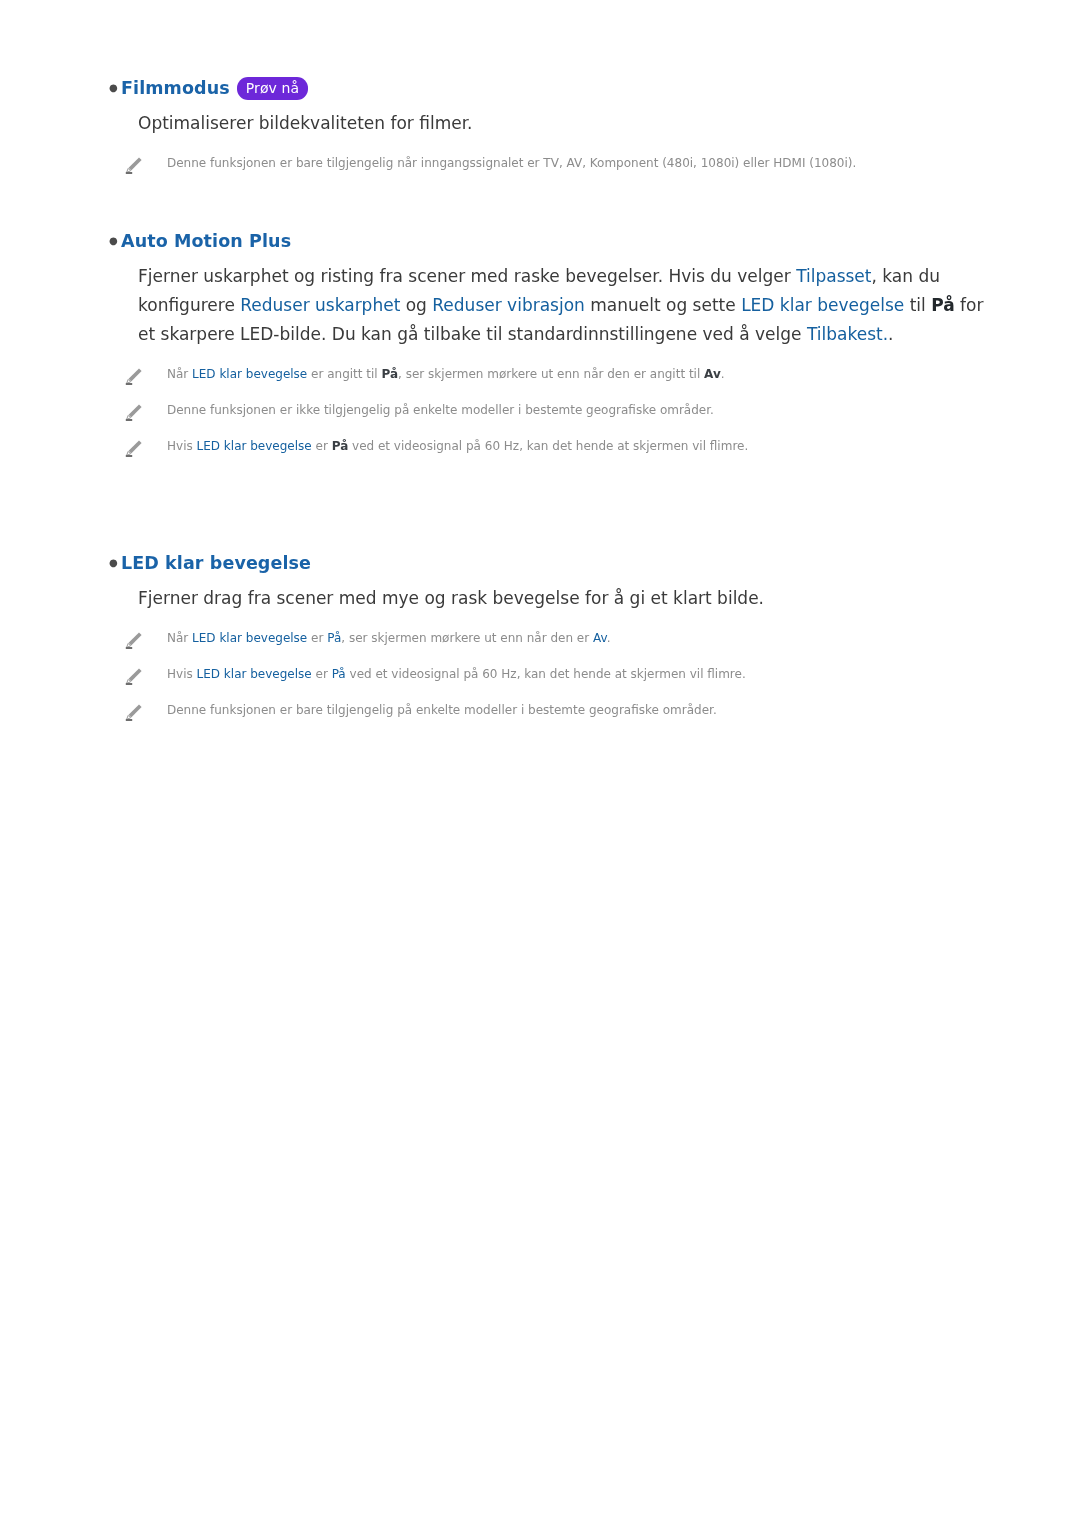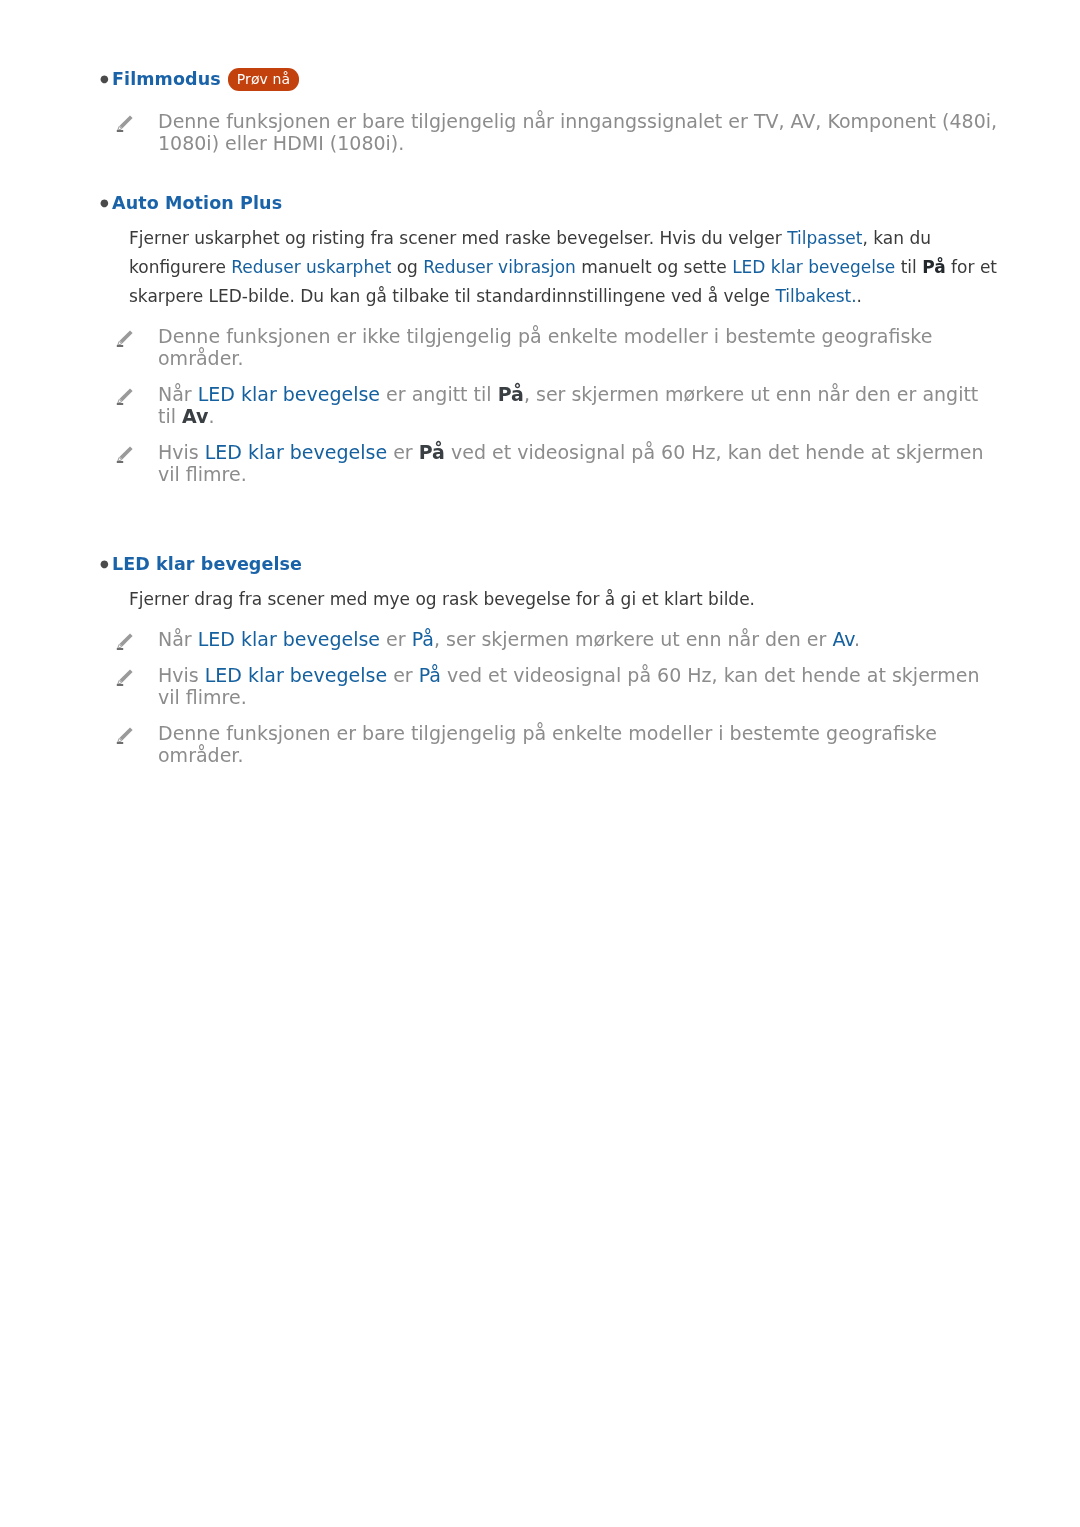--- a/index.html
+++ b/index.html
@@ -17,21 +17,21 @@
   .page {
     position: relative;
     width: 1080px;
     height: 1527px;
     box-sizing: border-box;
     padding: 60px 78px 0 78px;
   }
 
   
   .section {
-    margin: 4px;
+    margin: 13px;
   }
   .bullet-row {
     display: flex;
     align-items: flex-start;
     margin: 0 0 4px 0;
     padding: 0;
   }
   .bullet-dot {
     width: 30px;
     flex: 0 0 30px;
@@ -53,21 +53,21 @@
     font-weight: bold;
     color: #1a63a8;
     letter-spacing: 0.1px;
     line-height: 30px;
     display: flex;
     align-items: center;
     gap: 7px;
   }
   .badge {
     display: inline-block;
-    background: #c2410c;
+    background: #6d28d9;
     color: #ffffff;
     font-size: 14px;
     font-weight: normal;
     line-height: 1;
     padding: 4px 9px 5px 9px;
     border-radius: 11px;
     position: relative;
     top: 0px;
     white-space: nowrap;
   }
@@ -99,21 +99,21 @@
   }
   .note-icon {
     flex: 0 0 44px;
     width: 44px;
     height: 22px;
     position: relative;
     top: 2px;
   }
   .note-icon svg { display: block; }
   .note-text {
-    font-size: 19px;
+    font-size: 12px;
     line-height: 22px;
     color: #8c8c8c;
     flex: 1;
   }
   .note-text b.blue {
     color: #15609f;
   }
   .note-text b.dark {
     color: #3a3f44;
   }
@@ -127,20 +127,21 @@
 
   <div class="section">
     <div class="bullet-row">
       <span class="bullet-dot"></span>
       <span class="heading">
         <span>Filmmodus</span>
         <span class="badge">Prøv nå</span>
       </span>
     </div>
 
+    <p class="para">Optimaliserer bildekvaliteten for filmer.</p>
 
     <div class="note">
       <span class="note-icon">
         <svg width="22" height="22" viewBox="0 0 22 22">
           <polygon points="16.0,3.4 18.6,6.0 8.2,16.4 5.6,13.8" fill="#9a9a9a"></polygon>
           <polygon points="5.2,14.4 7.6,16.8 3.6,18.4" fill="#ffffff" stroke="#9a9a9a" stroke-width="1"></polygon>
           <rect x="2.8" y="18.0" width="6.4" height="2.0" fill="#6e6e6e"></rect>
         </svg>
       </span>
       <span class="note-text">Denne funksjonen er bare tilgjengelig når inngangssignalet er TV, AV, Komponent (480i, 1080i) eller HDMI (1080i).</span>
@@ -162,32 +163,32 @@
     <div class="notes-list">
 
       <div class="note">
         <span class="note-icon">
           <svg width="22" height="22" viewBox="0 0 22 22">
             <polygon points="16.0,3.4 18.6,6.0 8.2,16.4 5.6,13.8" fill="#9a9a9a"></polygon>
             <polygon points="5.2,14.4 7.6,16.8 3.6,18.4" fill="#ffffff" stroke="#9a9a9a" stroke-width="1"></polygon>
             <rect x="2.8" y="18.0" width="6.4" height="2.0" fill="#6e6e6e"></rect>
           </svg>
         </span>
+        <span class="note-text"><span>Når </span><b class="blue">LED klar bevegelse</b><span> er angitt til </span><b class="dark">På</b><span>, ser skjermen mørkere ut enn når den er angitt til </span><b class="dark">Av</b><span>.</span></span>
+      </div>
+
+      <div class="note">
+        <span class="note-icon">
+          <svg width="22" height="22" viewBox="0 0 22 22">
+            <polygon points="16.0,3.4 18.6,6.0 8.2,16.4 5.6,13.8" fill="#9a9a9a"></polygon>
+            <polygon points="5.2,14.4 7.6,16.8 3.6,18.4" fill="#ffffff" stroke="#9a9a9a" stroke-width="1"></polygon>
+            <rect x="2.8" y="18.0" width="6.4" height="2.0" fill="#6e6e6e"></rect>
+          </svg>
+        </span>
         <span class="note-text"><span>Denne funksjonen er ikke tilgjengelig på enkelte modeller i bestemte geografiske områder.</span></span>
-      </div>
-
-      <div class="note">
-        <span class="note-icon">
-          <svg width="22" height="22" viewBox="0 0 22 22">
-            <polygon points="16.0,3.4 18.6,6.0 8.2,16.4 5.6,13.8" fill="#9a9a9a"></polygon>
-            <polygon points="5.2,14.4 7.6,16.8 3.6,18.4" fill="#ffffff" stroke="#9a9a9a" stroke-width="1"></polygon>
-            <rect x="2.8" y="18.0" width="6.4" height="2.0" fill="#6e6e6e"></rect>
-          </svg>
-        </span>
-        <span class="note-text"><span>Når </span><b class="blue">LED klar bevegelse</b><span> er angitt til </span><b class="dark">På</b><span>, ser skjermen mørkere ut enn når den er angitt til </span><b class="dark">Av</b><span>.</span></span>
       </div>
 
       <div class="note">
         <span class="note-icon">
           <svg width="22" height="22" viewBox="0 0 22 22">
             <polygon points="16.0,3.4 18.6,6.0 8.2,16.4 5.6,13.8" fill="#9a9a9a"></polygon>
             <polygon points="5.2,14.4 7.6,16.8 3.6,18.4" fill="#ffffff" stroke="#9a9a9a" stroke-width="1"></polygon>
             <rect x="2.8" y="18.0" width="6.4" height="2.0" fill="#6e6e6e"></rect>
           </svg>
         </span>

